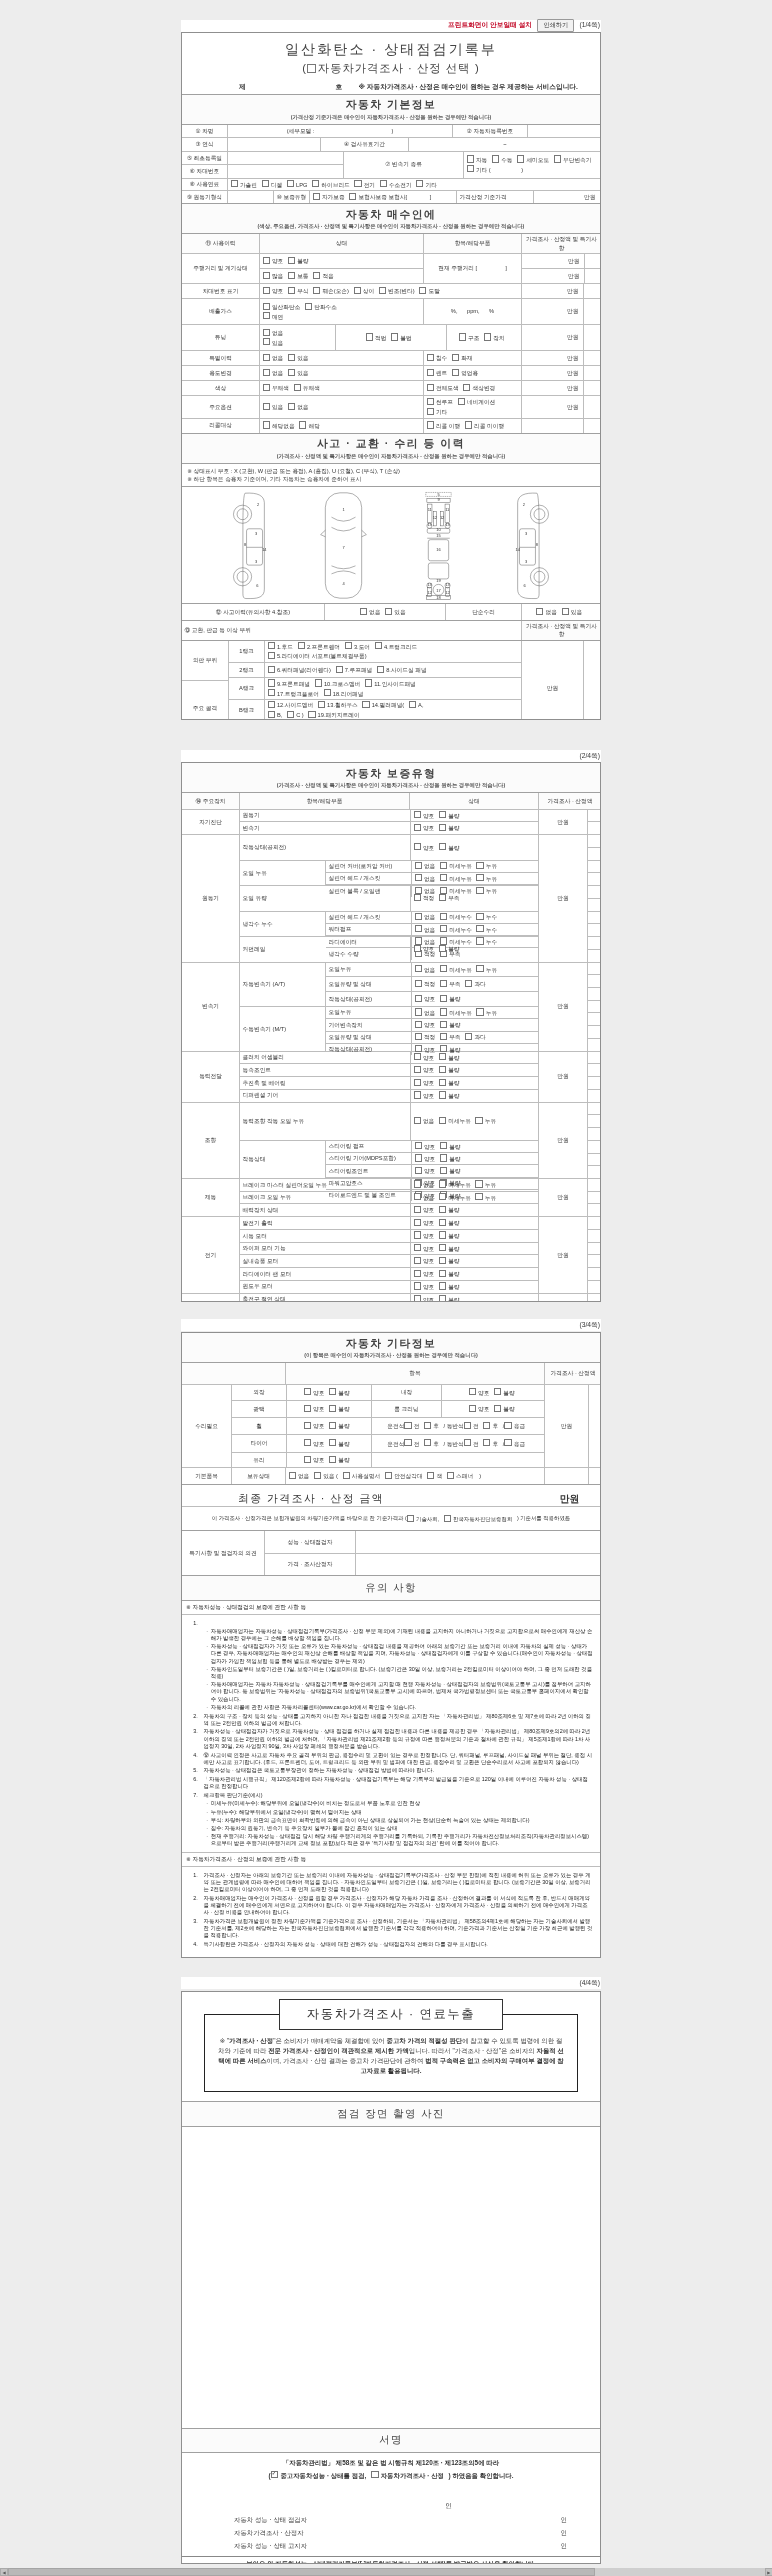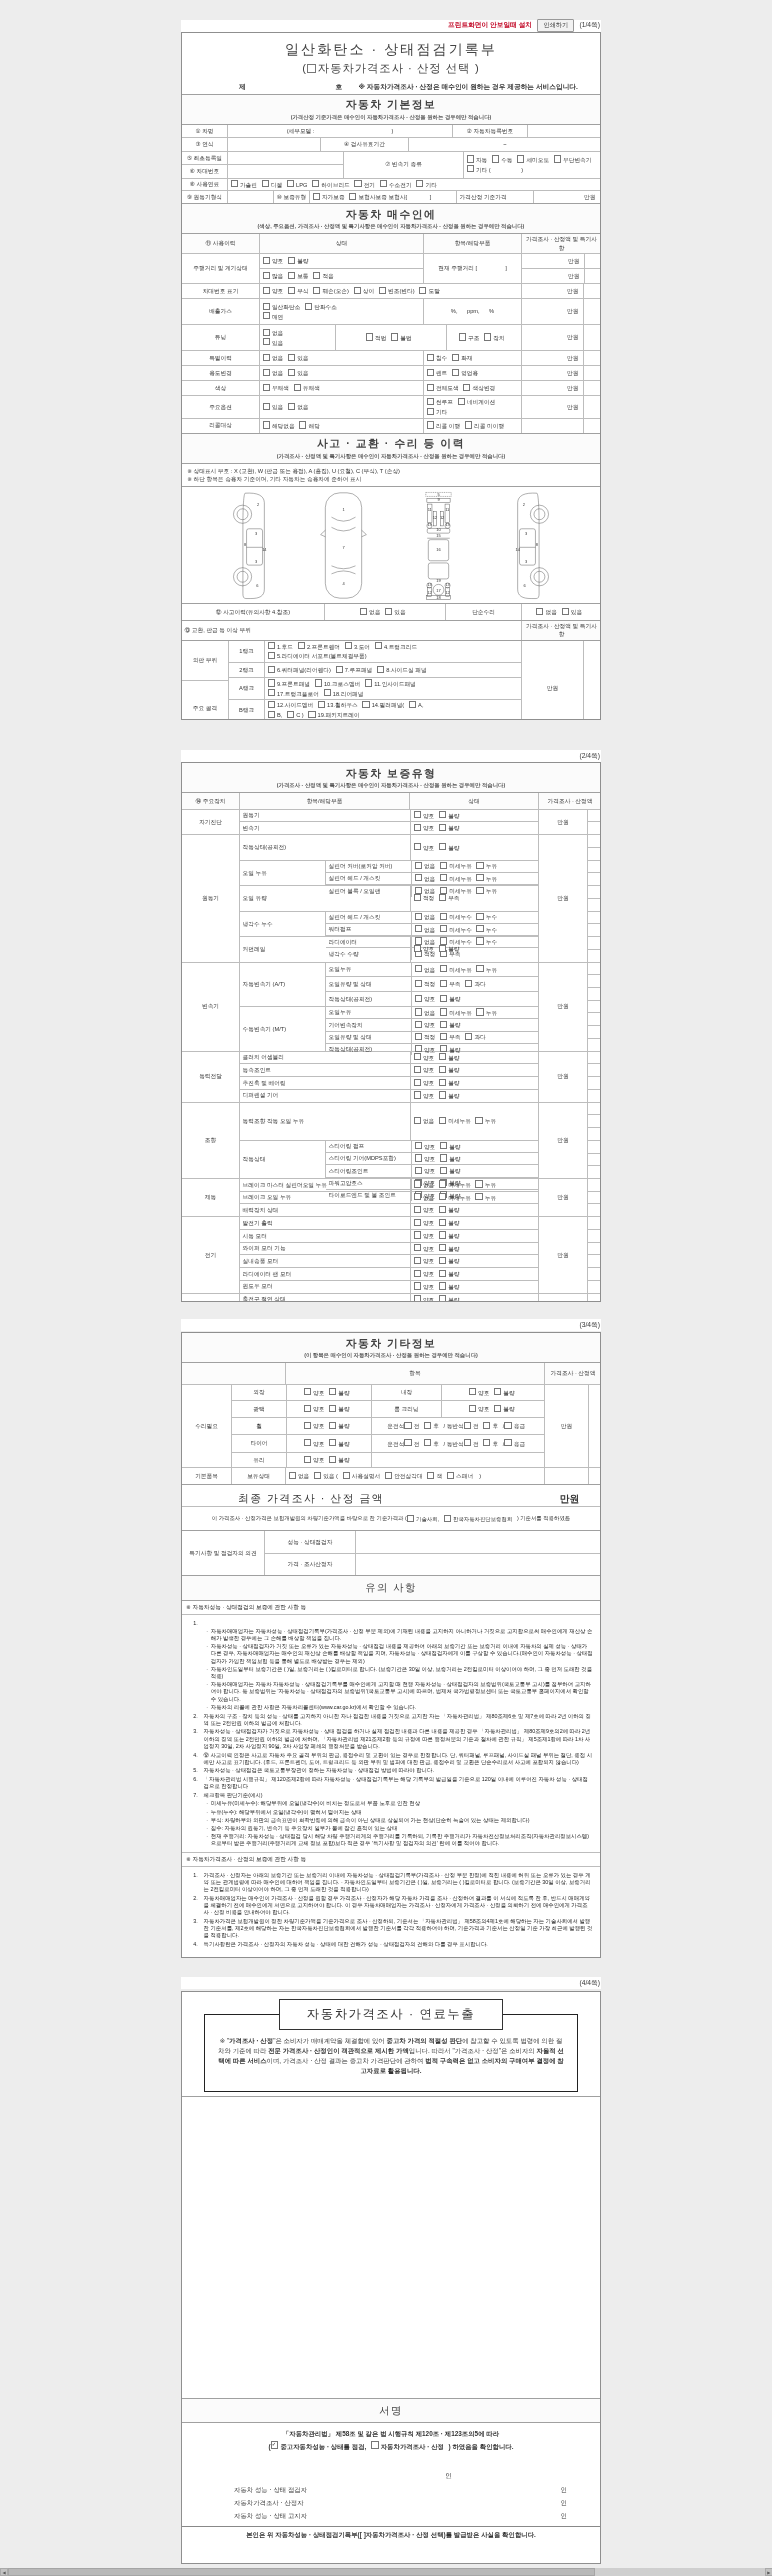--- a/index.html
+++ b/index.html
@@ -2112,20 +2112,21 @@
   <div class="pagebar bar4">
       <span class="pagemark">(4/4쪽)</span>
     </div>
   <div class="page p4">
     <div class="priceinfo">
       <div class="ptitle">자동차가격조사 · 연료누출</div>
       <div class="pouter">
           <div id="pricingPara"><span>※ "</span><b>가격조사 · 산정</b><span>"은 소비자가 매매계약을 체결함에 있어 </span><b>중고차 가격의 적절성 판단</b><span>에 참고할 수 있도록 법령에 의한 절차와 기준에 따라 </span><b>전문 가격조사 · 산정인이 객관적으로 제시한 가액</b><span>입니다. 따라서 "가격조사 · 산정"은 소비자의 </span><b>자율적 선택에 따른 서비스</b><span>이며, 가격조사 · 산정 결과는 중고차 가격판단에 관하여 </span><b>법적 구속력은 없고 소비자의 구매여부 결정에 참고자료로 활용됩니다.</b></div>
         </div>
     </div>
+    <div class="nheadband" style="margin-top:5.2px;">점검 장면 촬영 사진</div>
     <div class="photoarea" style="border-top:0.5px solid #a0a0a0;"></div>
     <div class="nheadband">서명</div>
     <div class="sig" style="border-top:0.5px solid #a0a0a0;">
       <div class="sigline1">「자동차관리법」 제58조 및 같은 법 시행규칙 제120조 · 제123조의5에 따라</div>
       <div class="sigline2" id="sigConfirm"><span>(</span><span class="ckitem"><span class="cb checked"></span><span>중고자동차성능 · 상태를 점검,</span></span><span class="ckitem"><span class="cb"></span><span>자동차가격조사 · 산정</span></span><span>) 하였음을 확인합니다.</span></div>
       <div class="sealmid">
           <span>인</span>
         </div>
       <div class="signers" id="signers">
           <div class="signerrow">

